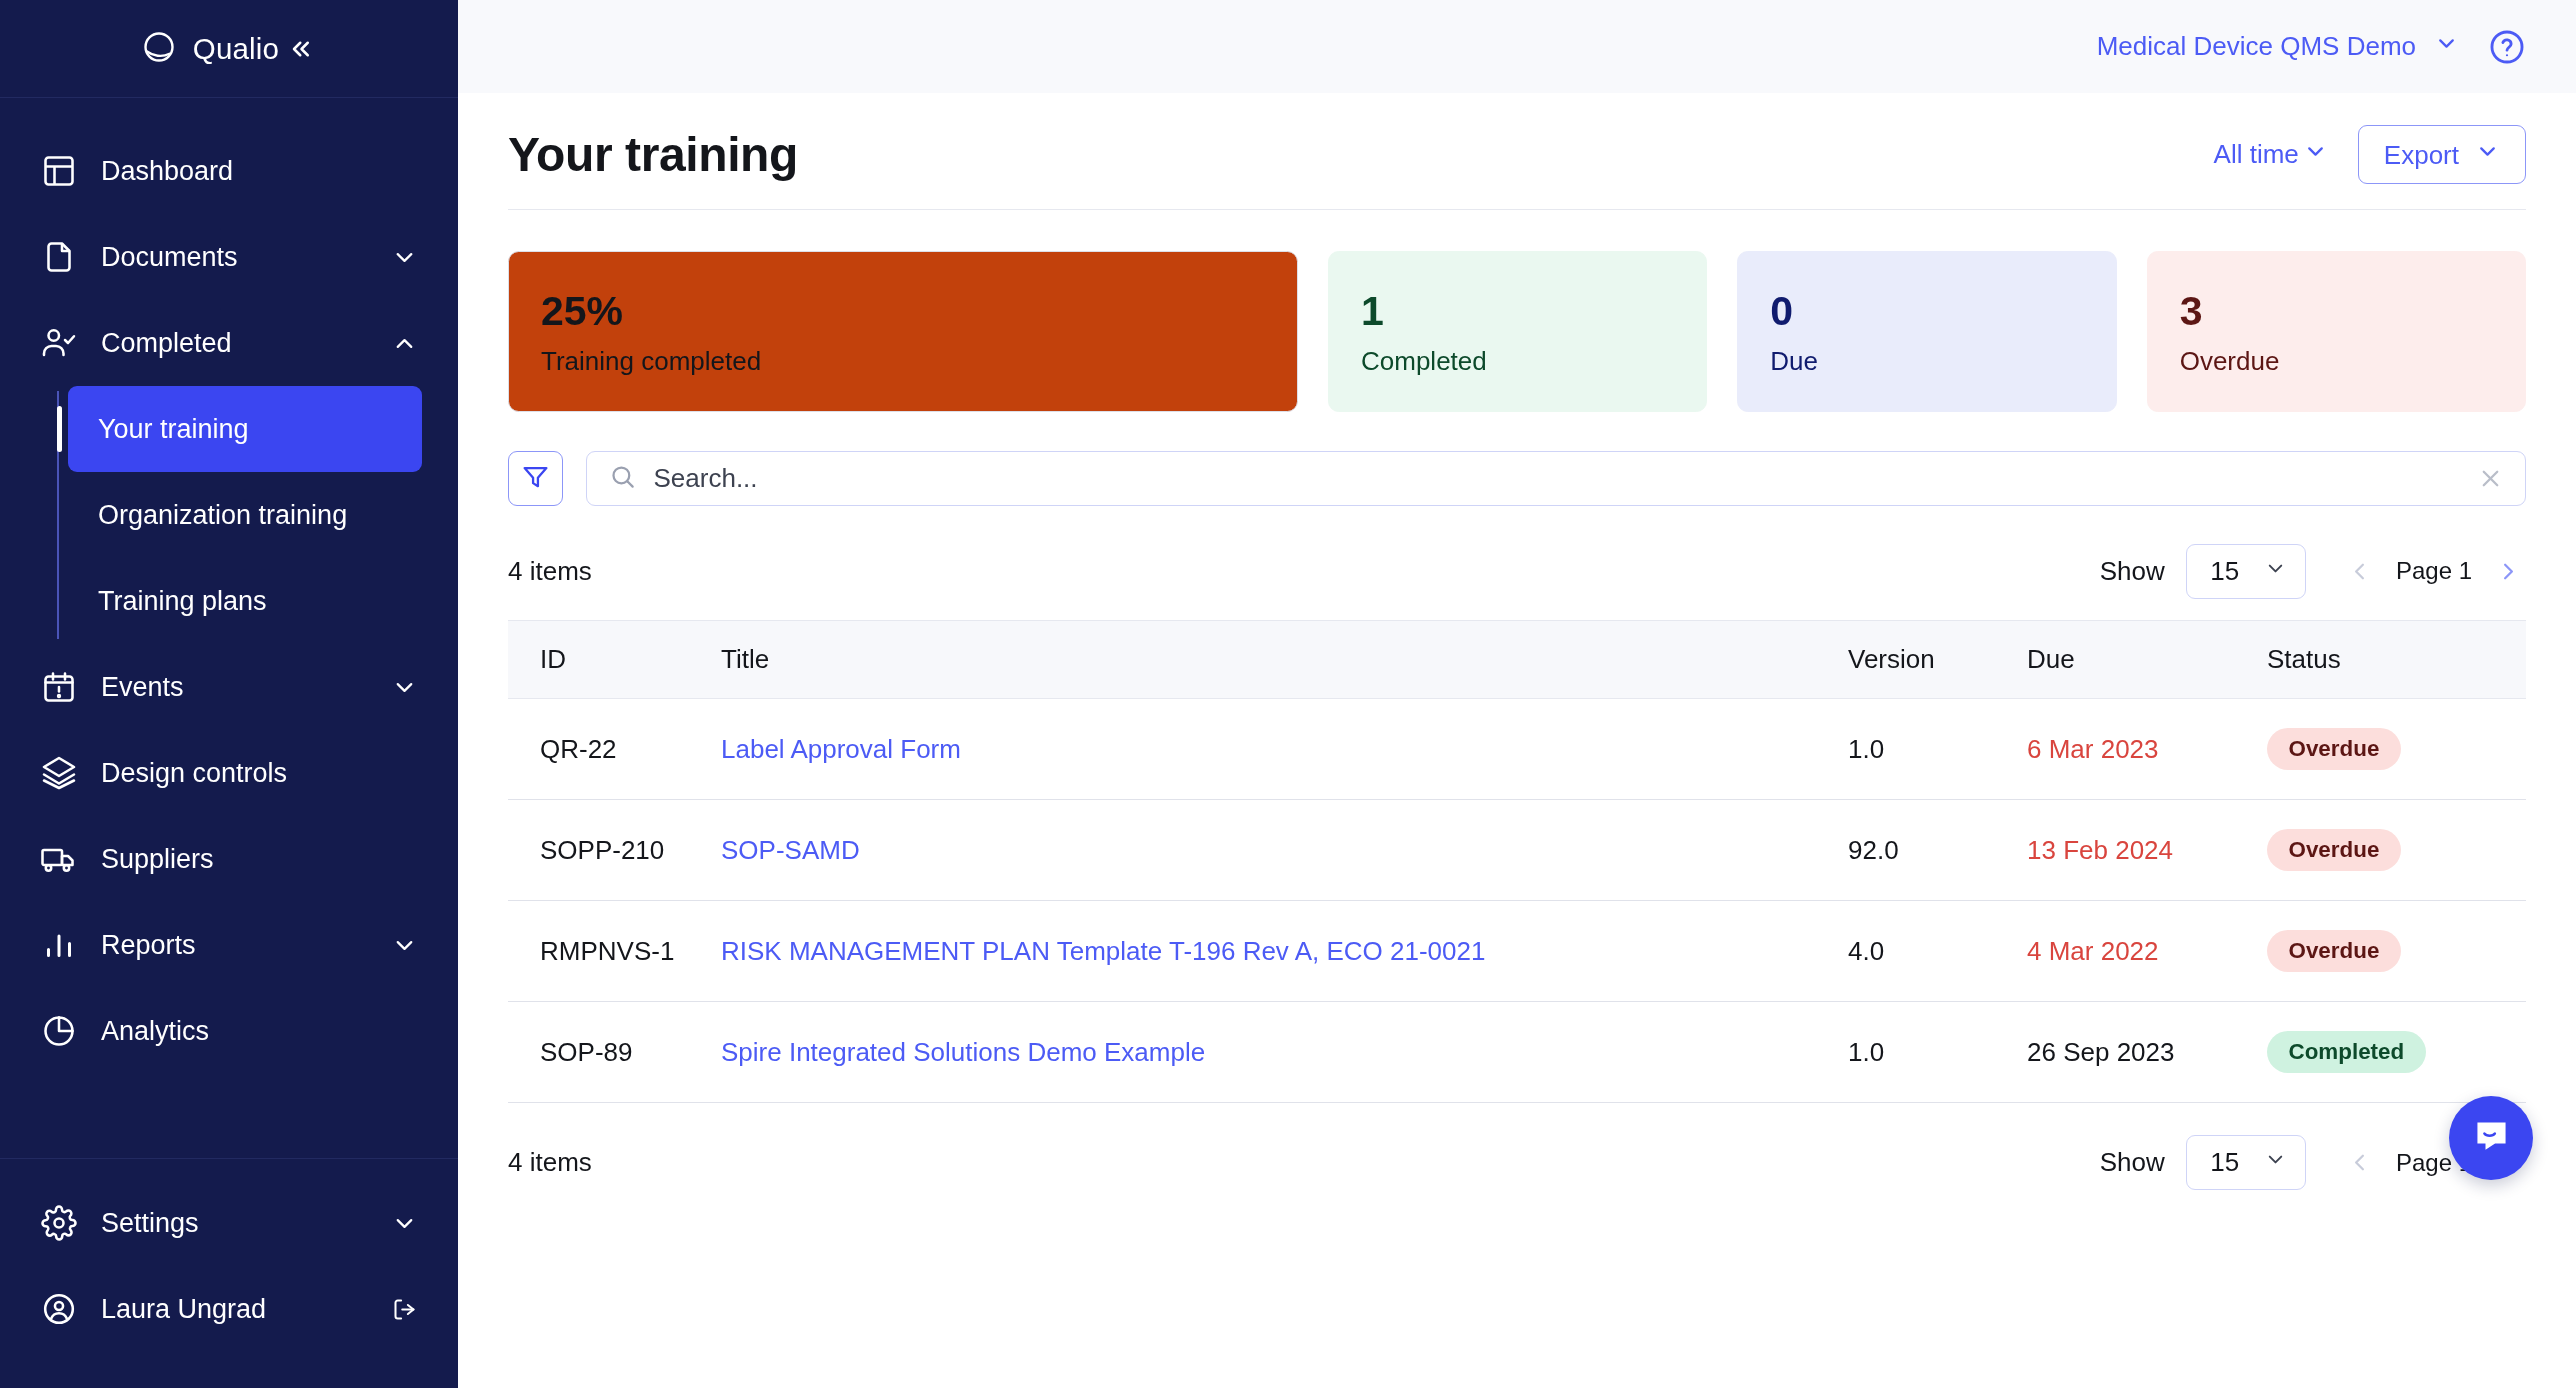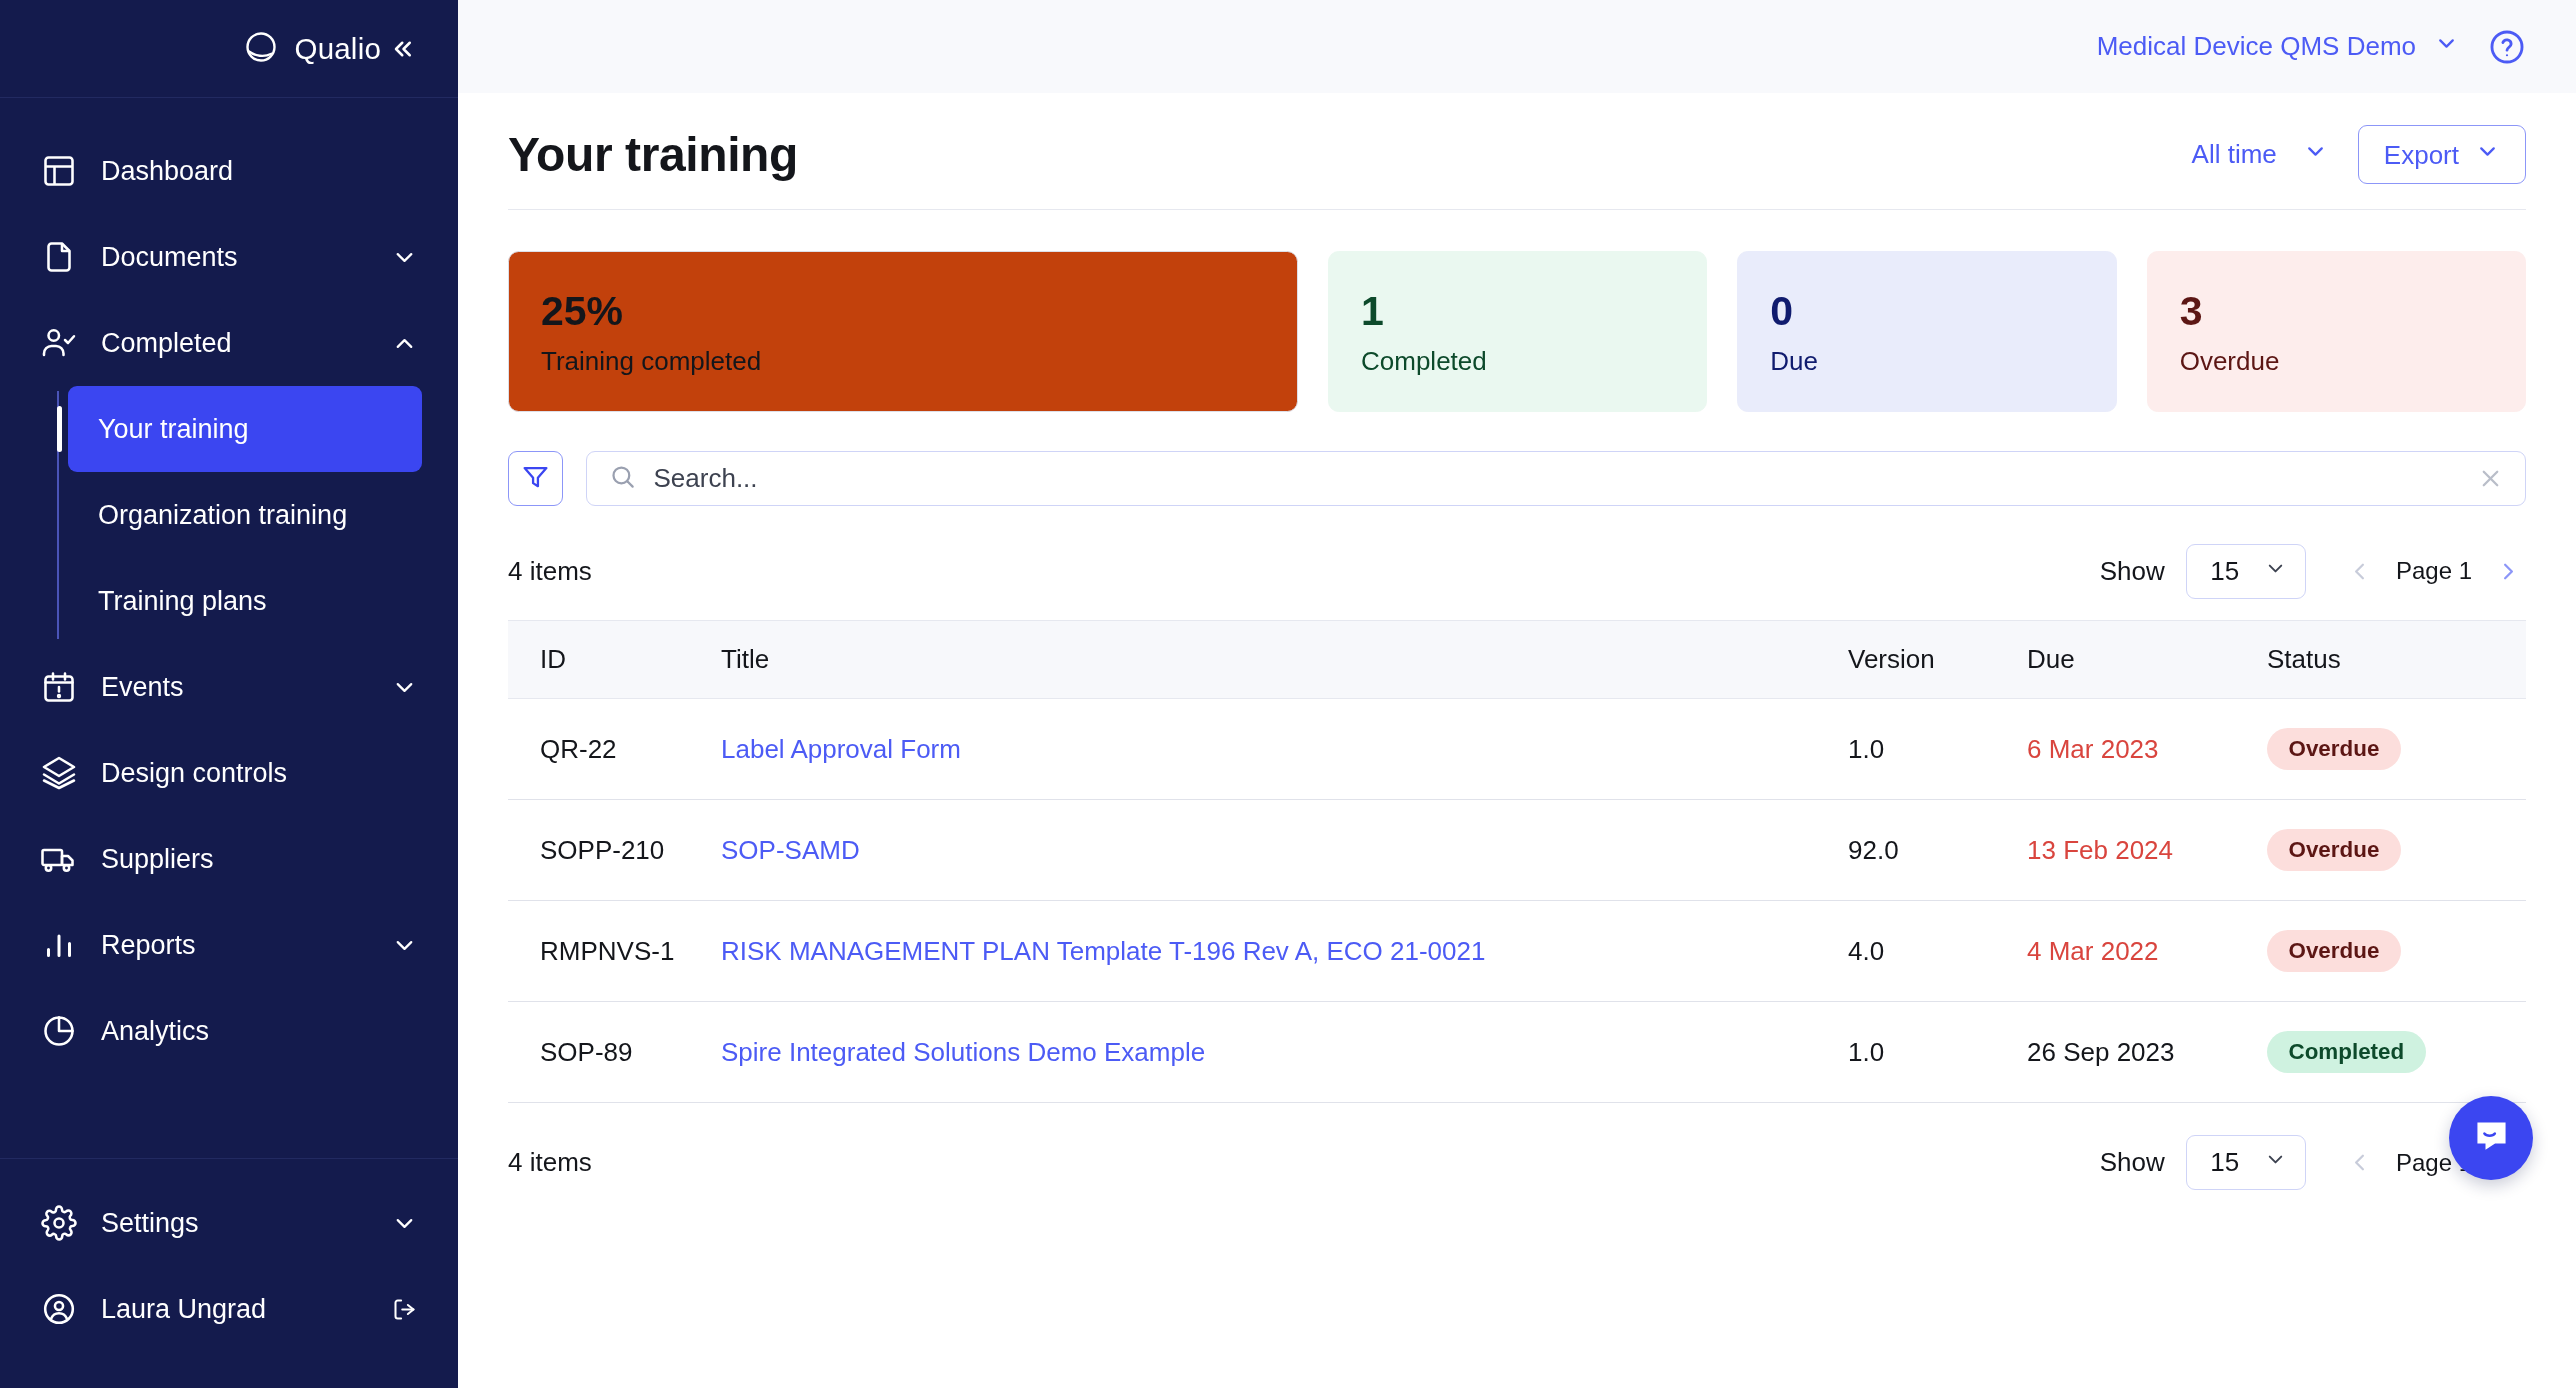--- a/index.html
+++ b/index.html
@@ -21,21 +21,21 @@
     flex-direction: column;
     flex: 0 0 458px;
     position: relative;
   }
   .sidebar-header {
     height: 98px;
     display: flex;
     align-items: center;
     padding: 0 38px 0 39px;
     border-bottom: 0.9px solid #222a61;
-    justify-content: flex-end;
+    justify-content: center;
   }
   .brand { display: flex; align-items: center; gap: 16px; }
   .brand-name { font-size: 29.5px; font-weight: 400; letter-spacing: 0.2px; }
   .collapse-btn {
     color: #ffffff; font-size: 30px; line-height: 1; cursor: pointer;
     display: flex; align-items: center; justify-content: center;
     width: 39px; height: 39px;
   }
 
   .nav-main { flex: 1 1 auto; padding-top: 30px; overflow: hidden; }
@@ -106,21 +106,21 @@
   .help-icon { cursor: pointer; display: flex; }
   .help-icon svg { width: 38px; height: 38px; }
 
   .page-head {
     display: flex; align-items: center; justify-content: space-between;
     padding: 32px 50px 0 50px;
   }
   .page-title { font-size: 48px; font-weight: 700; color: #14161B; letter-spacing: -0.4px; }
   .head-actions { display: flex; align-items: center; gap: 30px; }
   .alltime {
-    display: flex; align-items: center; gap: 26px;
+    display: flex; align-items: center; gap: 4px;
     color: #4C5BF5; font-size: 26px; cursor: pointer;
   }
   .export-btn {
     display: flex; align-items: flex-end; gap: 16px;
     color: #4C5BF5; font-size: 26px;
     border: 1.8px solid #8C96F8; border-radius: 9px;
     padding: 12.5px 25px; cursor: pointer; background: #fff;
   }
 
   .divider-line { height: 0.9px; background: #E6E8EF; margin: 25px 50px 0 50px; }

